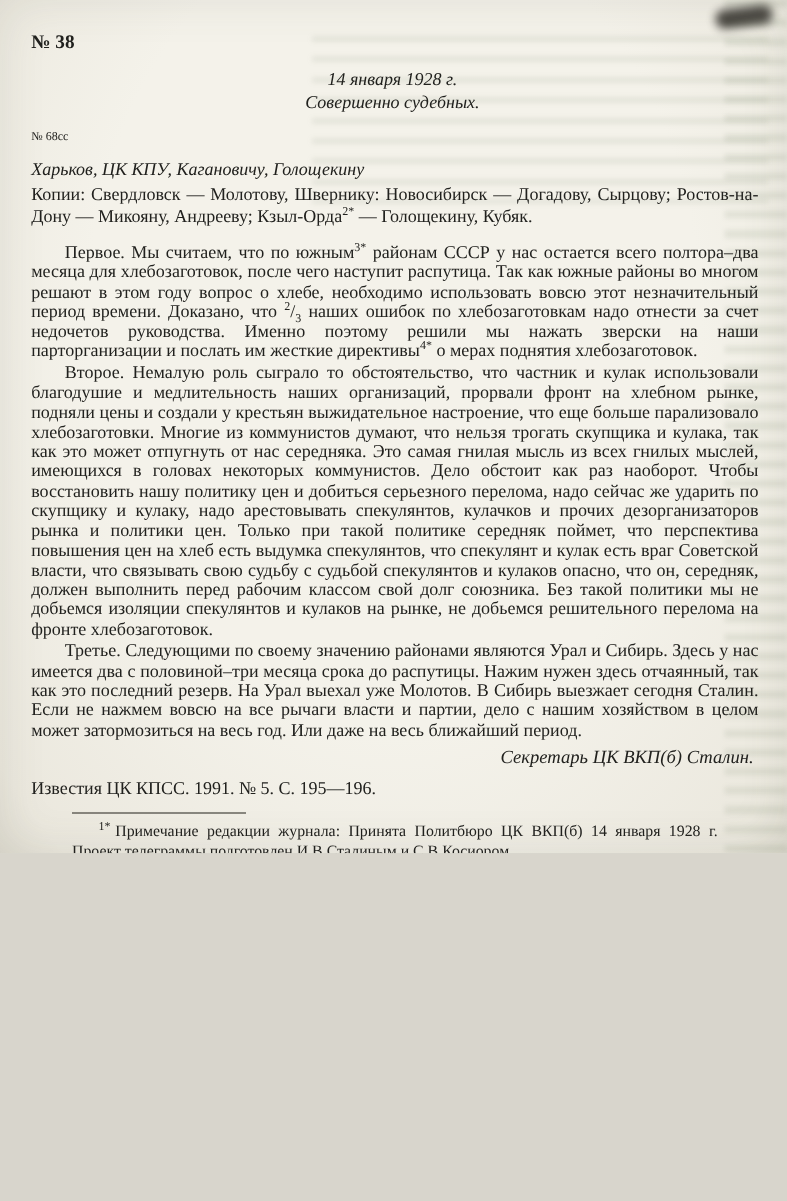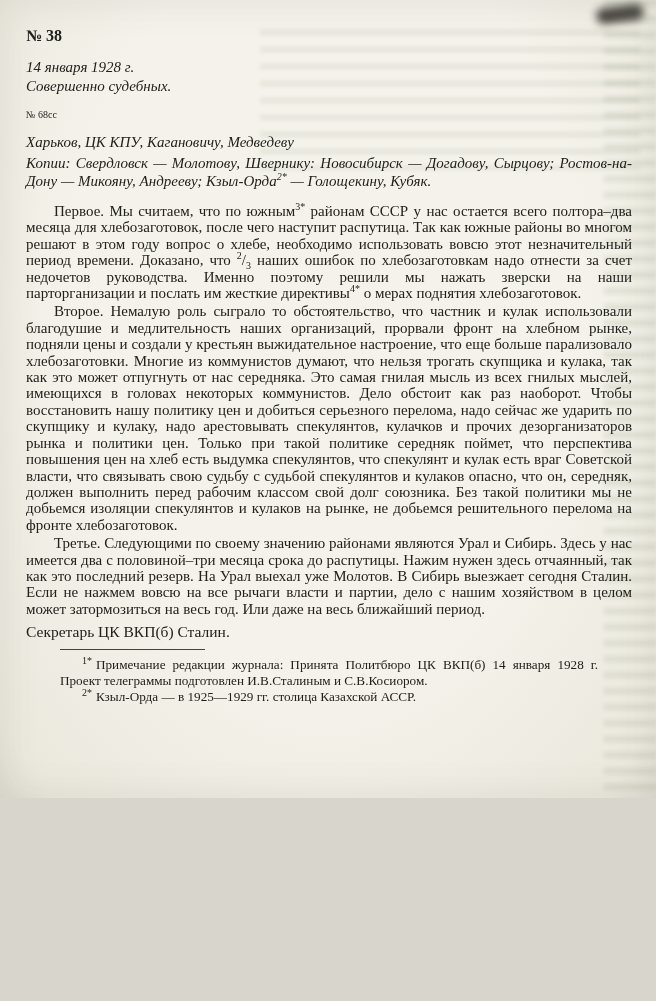--- a/index.html
+++ b/index.html
@@ -1,18 +1,18 @@
 <!DOCTYPE html>
 <html><head>
 <meta charset="utf-8">
 <style>
   html,body { margin:0; padding:0; background:#d8d5cc; }
   .page {
     position:relative;
-    width:656px; height:798px;
+    width:656px; height:711px;
     margin:0;
     background:
       radial-gradient(ellipse at 50% 38%, #f4f2ea 55%, #ebe8de 92%, #e2dfd4 100%);
     overflow:hidden;
     font-family:"Liberation Serif", serif;
     color:#21211e;
     box-shadow: inset 0 0 40px rgba(90,90,70,0.12);
   }
   
   .bleed-strip {
@@ -37,34 +37,34 @@
     filter: blur(4px); transform: rotate(-7deg);
   }
   .content { position:relative; padding:26px 24px 0 26px; }
 
   .doc-no { font-weight:bold; font-size:16px; line-height:20px; margin-bottom:12px; }
 
   .title { margin:0 0 10px 0; font-size:17px; font-weight:bold; line-height:22px; }
   .title sup, sup { font-size:10px; vertical-align:super; line-height:0; }
   sub { font-size:10px; vertical-align:sub; line-height:0; }
 
-  .dateline { text-align:left; font-style:italic; font-size:15px; line-height:19px; margin-bottom:9px; padding-right:4px; }
+  .dateline { text-align:center; font-style:italic; font-size:15px; line-height:19px; margin-bottom:9px; padding-right:4px; }
 
   .ref-no { font-size:10px; line-height:19px; margin-bottom:9px; }
 
   .addressee { font-style:italic; font-size:15px; line-height:19px; margin-bottom:2px; }
-  .copies { font-style:italic; font-size:15px; line-height:18px; text-align:justify; margin-bottom:13px; }
+  .copies { font-size:15px; line-height:18px; text-align:justify; margin-bottom:13px; }
 
   .body p {
     margin:0 0 2px 0;
     font-size:15px; line-height:16.4px;
     text-align:justify; text-indent:28px;
   }
 
-  .signature { font-size:15.5px; line-height:20px; margin:5px 4px 7px 0; }
+  .signature { text-align:right; font-style:italic; font-size:15.5px; line-height:20px; margin:5px 4px 7px 0; }
   .source { font-size:15px; line-height:19px; margin-bottom:9px; }
 
   .footnotes { margin-left:34px; padding-right:34px; font-size:13.2px; }
   .fn-divider { width:145px; border:0; border-top:1px solid #45433c; margin:0 0 7px 0; }
   .fn { margin:0 0 1px 0; line-height:15.6px; text-indent:22px; text-align:justify; }
   .fn sup { margin-right:4px; }
 
   .page-number { position:absolute; left:0; right:12px; top:968px; text-align:center; font-size:16px; }
 </style>
 </head>
@@ -80,32 +80,33 @@
     <div class="doc-no">№ 38</div>
 
 
     <div class="dateline">
       <div>14 января 1928 г.</div>
       <div>Совершенно судебных.</div>
     </div>
 
     <div class="ref-no">№ 68сс</div>
 
-    <div class="addressee">Харьков, ЦК КПУ, Кагановичу, Медведеву</div>
+    <div class="addressee">Харьков, ЦК КПУ, Кагановичу, Голощекину</div>
 
     <div class="copies">Копии: Свердловск — Молотову, Швернику: Новосибирск — Догадову, Сырцову; Ростов-на-Дону — Микояну, Андрееву; Кзыл-Орда<sup>2*</sup> — Голощекину, Кубяк.</div>
 
     <div class="body">
       <p>Первое. Мы считаем, что по южным<sup>3*</sup> районам СССР у нас остается всего полтора–два месяца для хлебозаготовок, после чего наступит распутица. Так как южные районы во многом решают в этом году вопрос о хлебе, необходимо использовать вовсю этот незначительный период времени. Доказано, что <sup>2</sup>/<sub>3</sub> наших ошибок по хлебозаготовкам надо отнести за счет недочетов руководства. Именно поэтому решили мы нажать зверски на наши парторганизации и послать им жесткие директивы<sup>4*</sup> о мерах поднятия хлебозаготовок.</p>
       <p>Второе. Немалую роль сыграло то обстоятельство, что частник и кулак использовали благодушие и медлительность наших организаций, прорвали фронт на хлебном рынке, подняли цены и создали у крестьян выжидательное настроение, что еще больше парализовало хлебозаготовки. Многие из коммунистов думают, что нельзя трогать скупщика и кулака, так как это может отпугнуть от нас середняка. Это самая гнилая мысль из всех гнилых мыслей, имеющихся в головах некоторых коммунистов. Дело обстоит как раз наоборот. Чтобы восстановить нашу политику цен и добиться серьезного перелома, надо сейчас же ударить по скупщику и кулаку, надо арестовывать спекулянтов, кулачков и прочих дезорганизаторов рынка и политики цен. Только при такой политике середняк поймет, что перспектива повышения цен на хлеб есть выдумка спекулянтов, что спекулянт и кулак есть враг Советской власти, что связывать свою судьбу с судьбой спекулянтов и кулаков опасно, что он, середняк, должен выполнить перед рабочим классом свой долг союзника. Без такой политики мы не добьемся изоляции спекулянтов и кулаков на рынке, не добьемся решительного перелома на фронте хлебозаготовок.</p>
       <p>Третье. Следующими по своему значению районами являются Урал и Сибирь. Здесь у нас имеется два с половиной–три месяца срока до распутицы. Нажим нужен здесь отчаянный, так как это последний резерв. На Урал выехал уже Молотов. В Сибирь выезжает сегодня Сталин. Если не нажмем вовсю на все рычаги власти и партии, дело с нашим хозяйством в целом может затормозиться на весь год. Или даже на весь ближайший период.</p>
     </div>
 
     <div class="signature">Секретарь ЦК ВКП(б) Сталин.</div>
 
+    <div class="source">Известия ЦК КПСС. 1991. № 5. С. 195—196.</div>
 
     <div class="footnotes">
       <hr class="fn-divider">
       <p class="fn"><sup>1*</sup><span>Примечание редакции журнала: Принята Политбюро ЦК ВКП(б) 14 января 1928 г. Проект телеграммы подготовлен И.В.Сталиным и С.В.Косиором.</span></p>
       <p class="fn"><sup>2*</sup><span>Кзыл-Орда — в 1925—1929 гг. столица Казахской АССР.</span></p>
     </div>
 
   </div>
 
   <div class="page-number">147</div>

